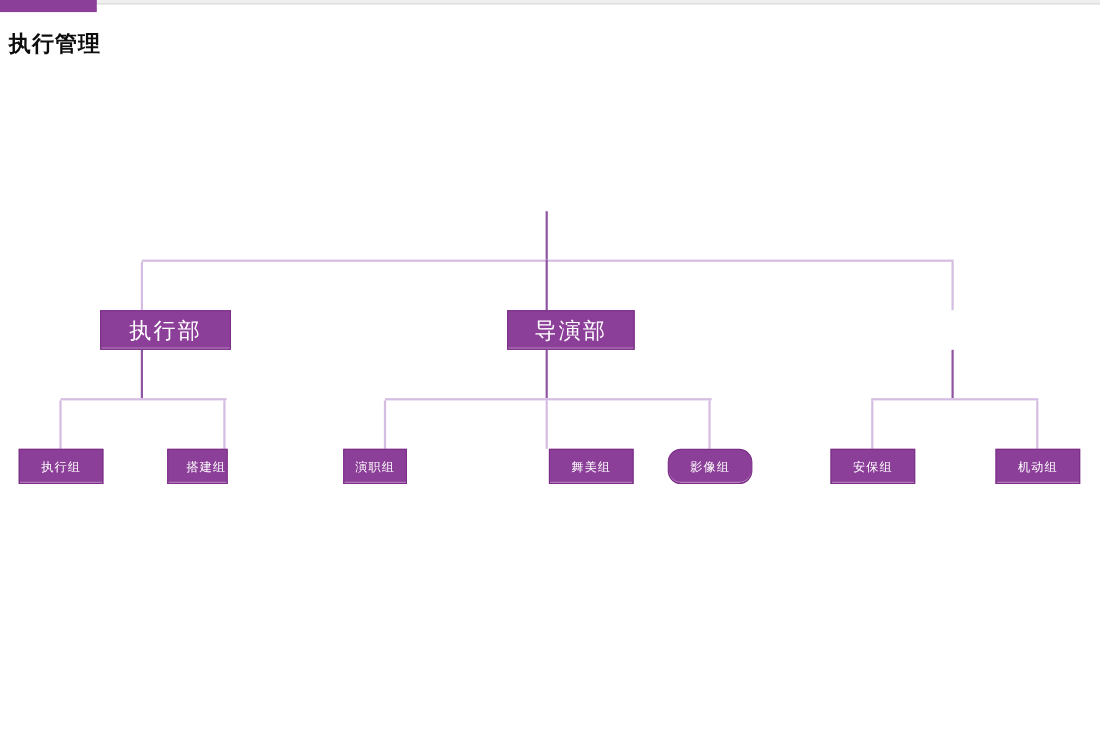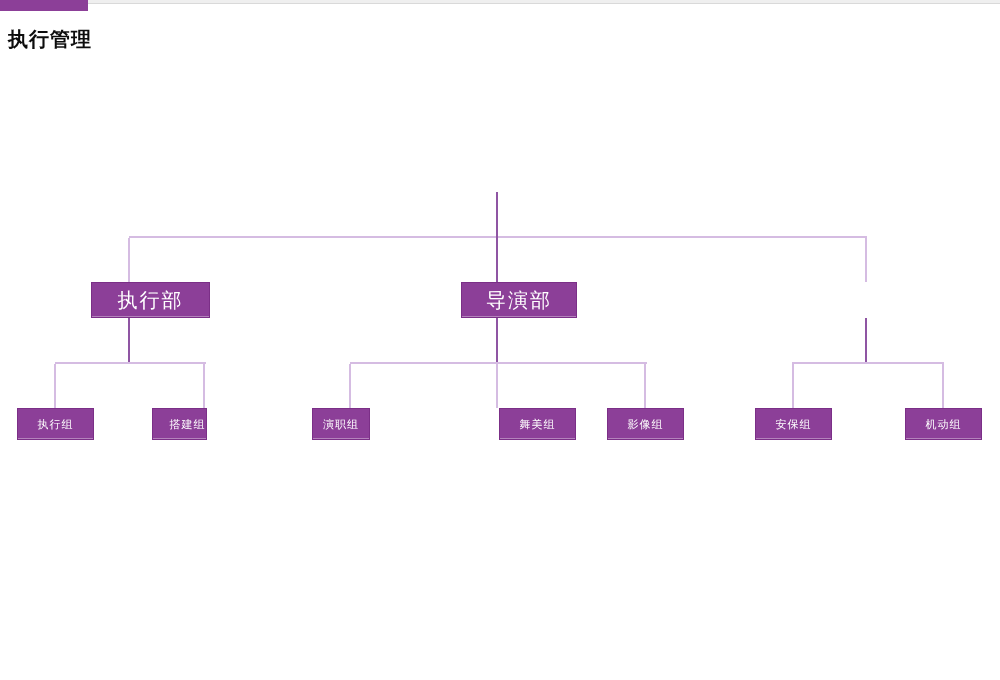--- a/index.html
+++ b/index.html
@@ -92,18 +92,18 @@
     <div class="vline light" style="left:942px; top:364px; height:44px;"></div>
 
 
     <div class="node lv2" style="left:70px;  top:282px; width:119px; height:36px;">执行部</div>
     <div class="node lv2" style="left:440px; top:282px; width:116px; height:36px;">导演部</div>
 
     <div class="node lv3" style="left:17px;  top:408px; width:77px; height:32px;">执行组</div>
     <div class="node lv3" style="left:152px; top:408px; width:55px; height:32px;padding-left:16px;">搭建组</div>
     <div class="node lv3" style="left:312px; top:408px; width:58px; height:32px;">演职组</div>
     <div class="node lv3" style="left:459px; top:408px; width:77px; height:32px;margin-left:40px;">舞美组</div>
-    <div class="node lv3" style="left:607px; top:408px; width:77px; height:32px;">影像组</div>
+    <div class="node lv3" style="left:607px; top:408px; width:77px; height:32px;border-radius:12px;">影像组</div>
     <div class="node lv3" style="left:755px; top:408px; width:77px; height:32px;">安保组</div>
     <div class="node lv3" style="left:905px; top:408px; width:77px; height:32px;">机动组</div>
 
   </div>
 </div>
 
 </body></html>

